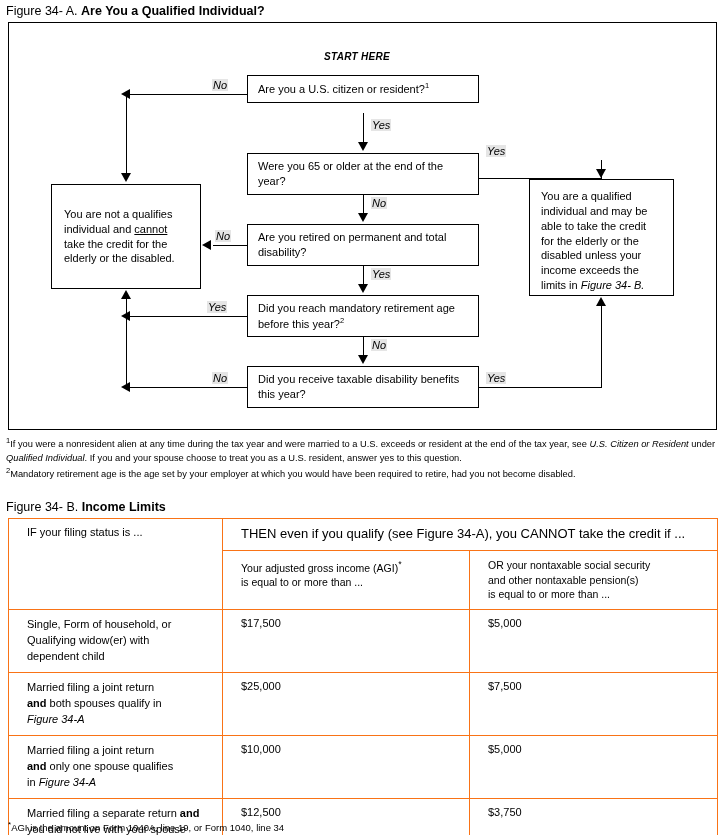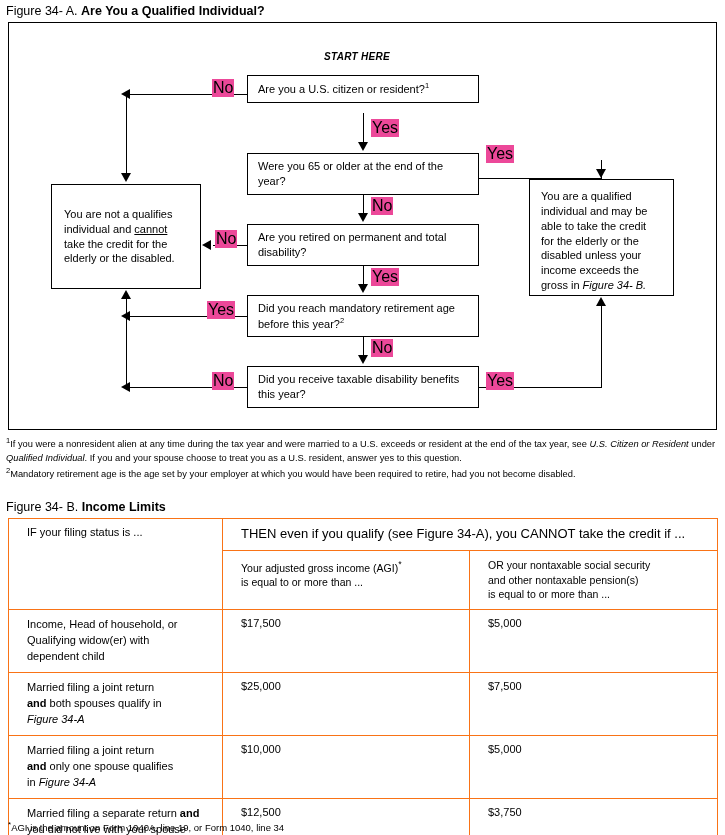--- a/index.html
+++ b/index.html
@@ -78,23 +78,24 @@
     border-bottom: 9px solid #000;
   }
   .arrow.left {
     border-top: 5px solid transparent;
     border-bottom: 5px solid transparent;
     border-right: 9px solid #000;
   }
 
   .elabel {
     position: absolute;
-    font-size: 16px;
+    font-size: 11px;
+    font-style: italic;
     z-index: 4;
-    background: #ec4899;
+    background: #e5e5e5;
     padding: 0 1px;
     white-space: nowrap;
   }
 
   
   .footnotes {
     position: absolute;
     left: 6px; top: 436px;
     width: 714px;
     font-size: 9.3px;
@@ -197,21 +198,21 @@
 
     <div class="fbox" style="left:238px; top:343px; width:232px; height:42px;">
       <span>Did you receive taxable disability benefits this year?</span>
     </div>
 
     <div class="fbox" style="left:42px; top:161px; width:150px; height:105px; padding:10px 12px;">
       <span><span>You are not a qualifies</span><br><span>individual and </span><u>cannot</u><br><span>take the credit for the</span><br><span>elderly or the disabled.</span></span>
     </div>
 
     <div class="fbox" style="left:520px; top:156px; width:145px; height:117px; padding:9px 11px; align-items:flex-start;">
-      <span><span>You are a qualified individual and may be able to take the credit for the elderly or the disabled unless your income exceeds the gross in </span><i>Figure 34- B.</i></span>
+      <span><span>You are a qualified individual and may be able to take the credit for the elderly or the disabled unless your income exceeds the limits in </span><i>Figure 34- B.</i></span>
     </div>
 
     <div class="hline" style="left:118px; top:71px; width:120px;"></div>
     <div class="arrow left" style="left:112px; top:66px;"></div>
     <div class="vline" style="left:117px; top:71px; height:81px;"></div>
     <div class="arrow down" style="left:112px; top:150px;"></div>
     <div class="elabel" style="left:203px; top:56px;">No</div>
 
     <div class="vline" style="left:354px; top:90px; height:31px;"></div>
     <div class="arrow down" style="left:349px; top:119px;"></div>
@@ -283,21 +284,21 @@
             <span>Your adjusted gross income (AGI)</span><sup>*</sup><br><span>is equal to or more than ...</span>
           </th>
           <th class="hdr-sub">
             <span>OR your nontaxable social security</span><br><span>and other nontaxable pension(s)</span><br><span>is equal to or more than ...</span>
           </th>
         </tr>
       </thead>
       <tbody>
         <tr class="row-tall">
           <td class="status-cell">
-            <span>Income, Head of household, or</span><br><span>Qualifying widow(er) with</span><br><span>dependent child</span>
+            <span>Single, Form of household, or</span><br><span>Qualifying widow(er) with</span><br><span>dependent child</span>
           </td>
           <td class="money">$17,500</td>
           <td class="money">$5,000</td>
         </tr>
         <tr class="row-tall">
           <td class="status-cell">
             <span>Married filing a joint return</span><br><b>and</b><span> both spouses qualify in</span><br><i>Figure 34-A</i>
           </td>
           <td class="money">$25,000</td>
           <td class="money">$7,500</td>

